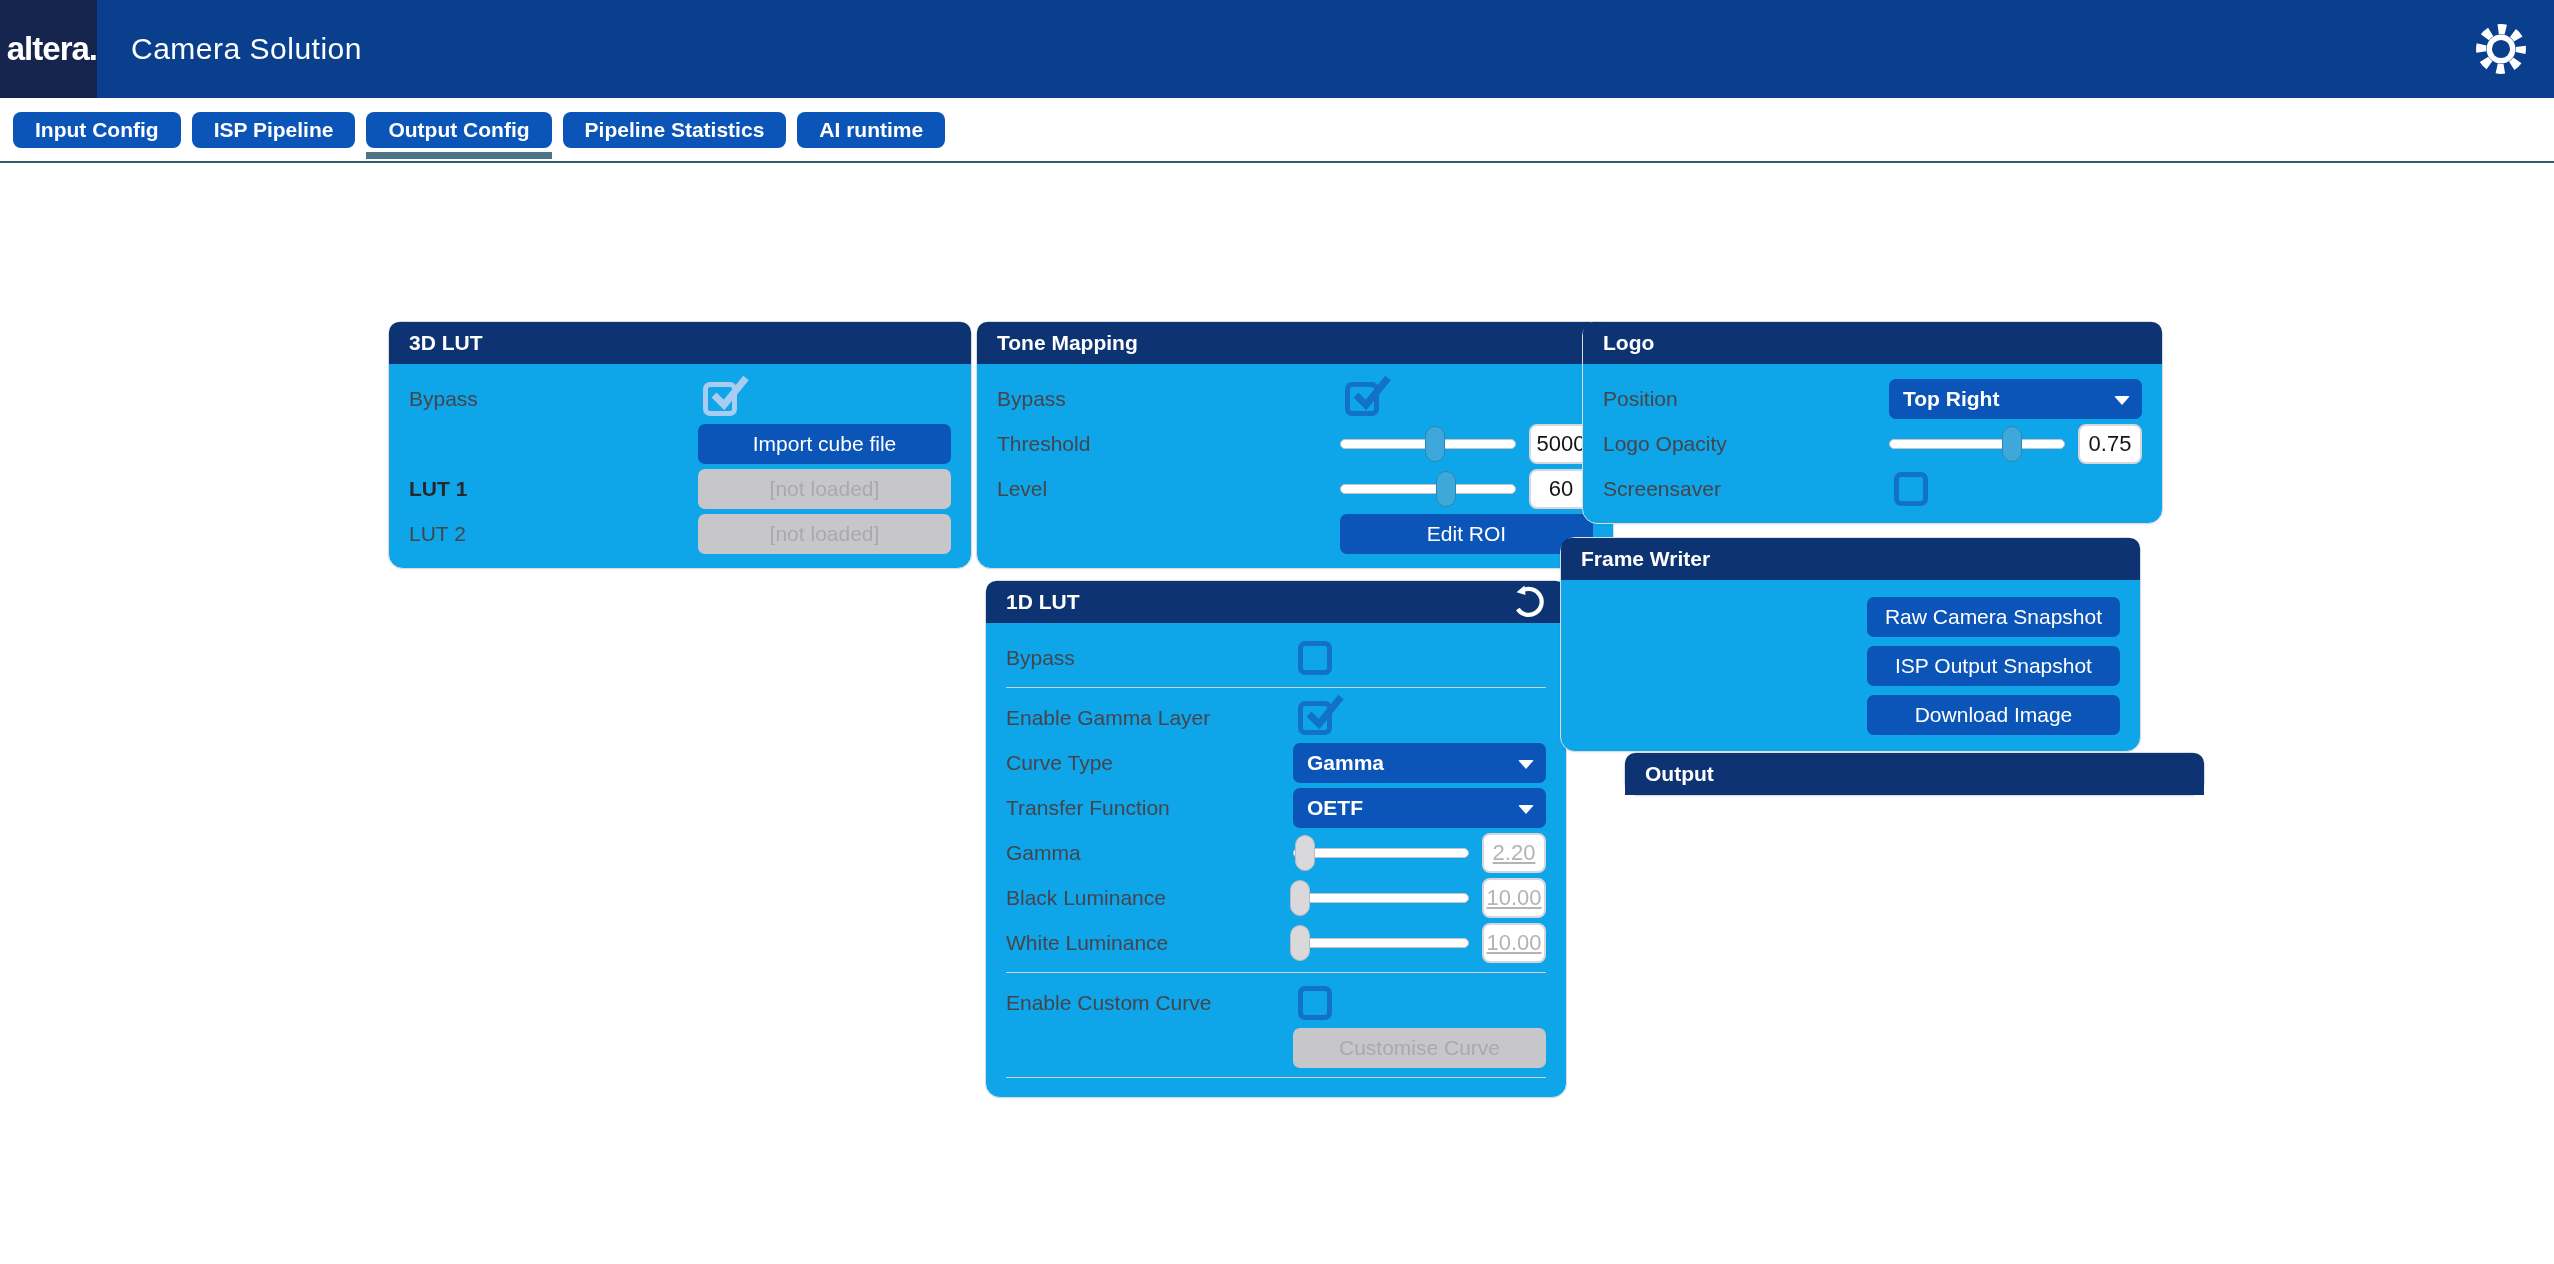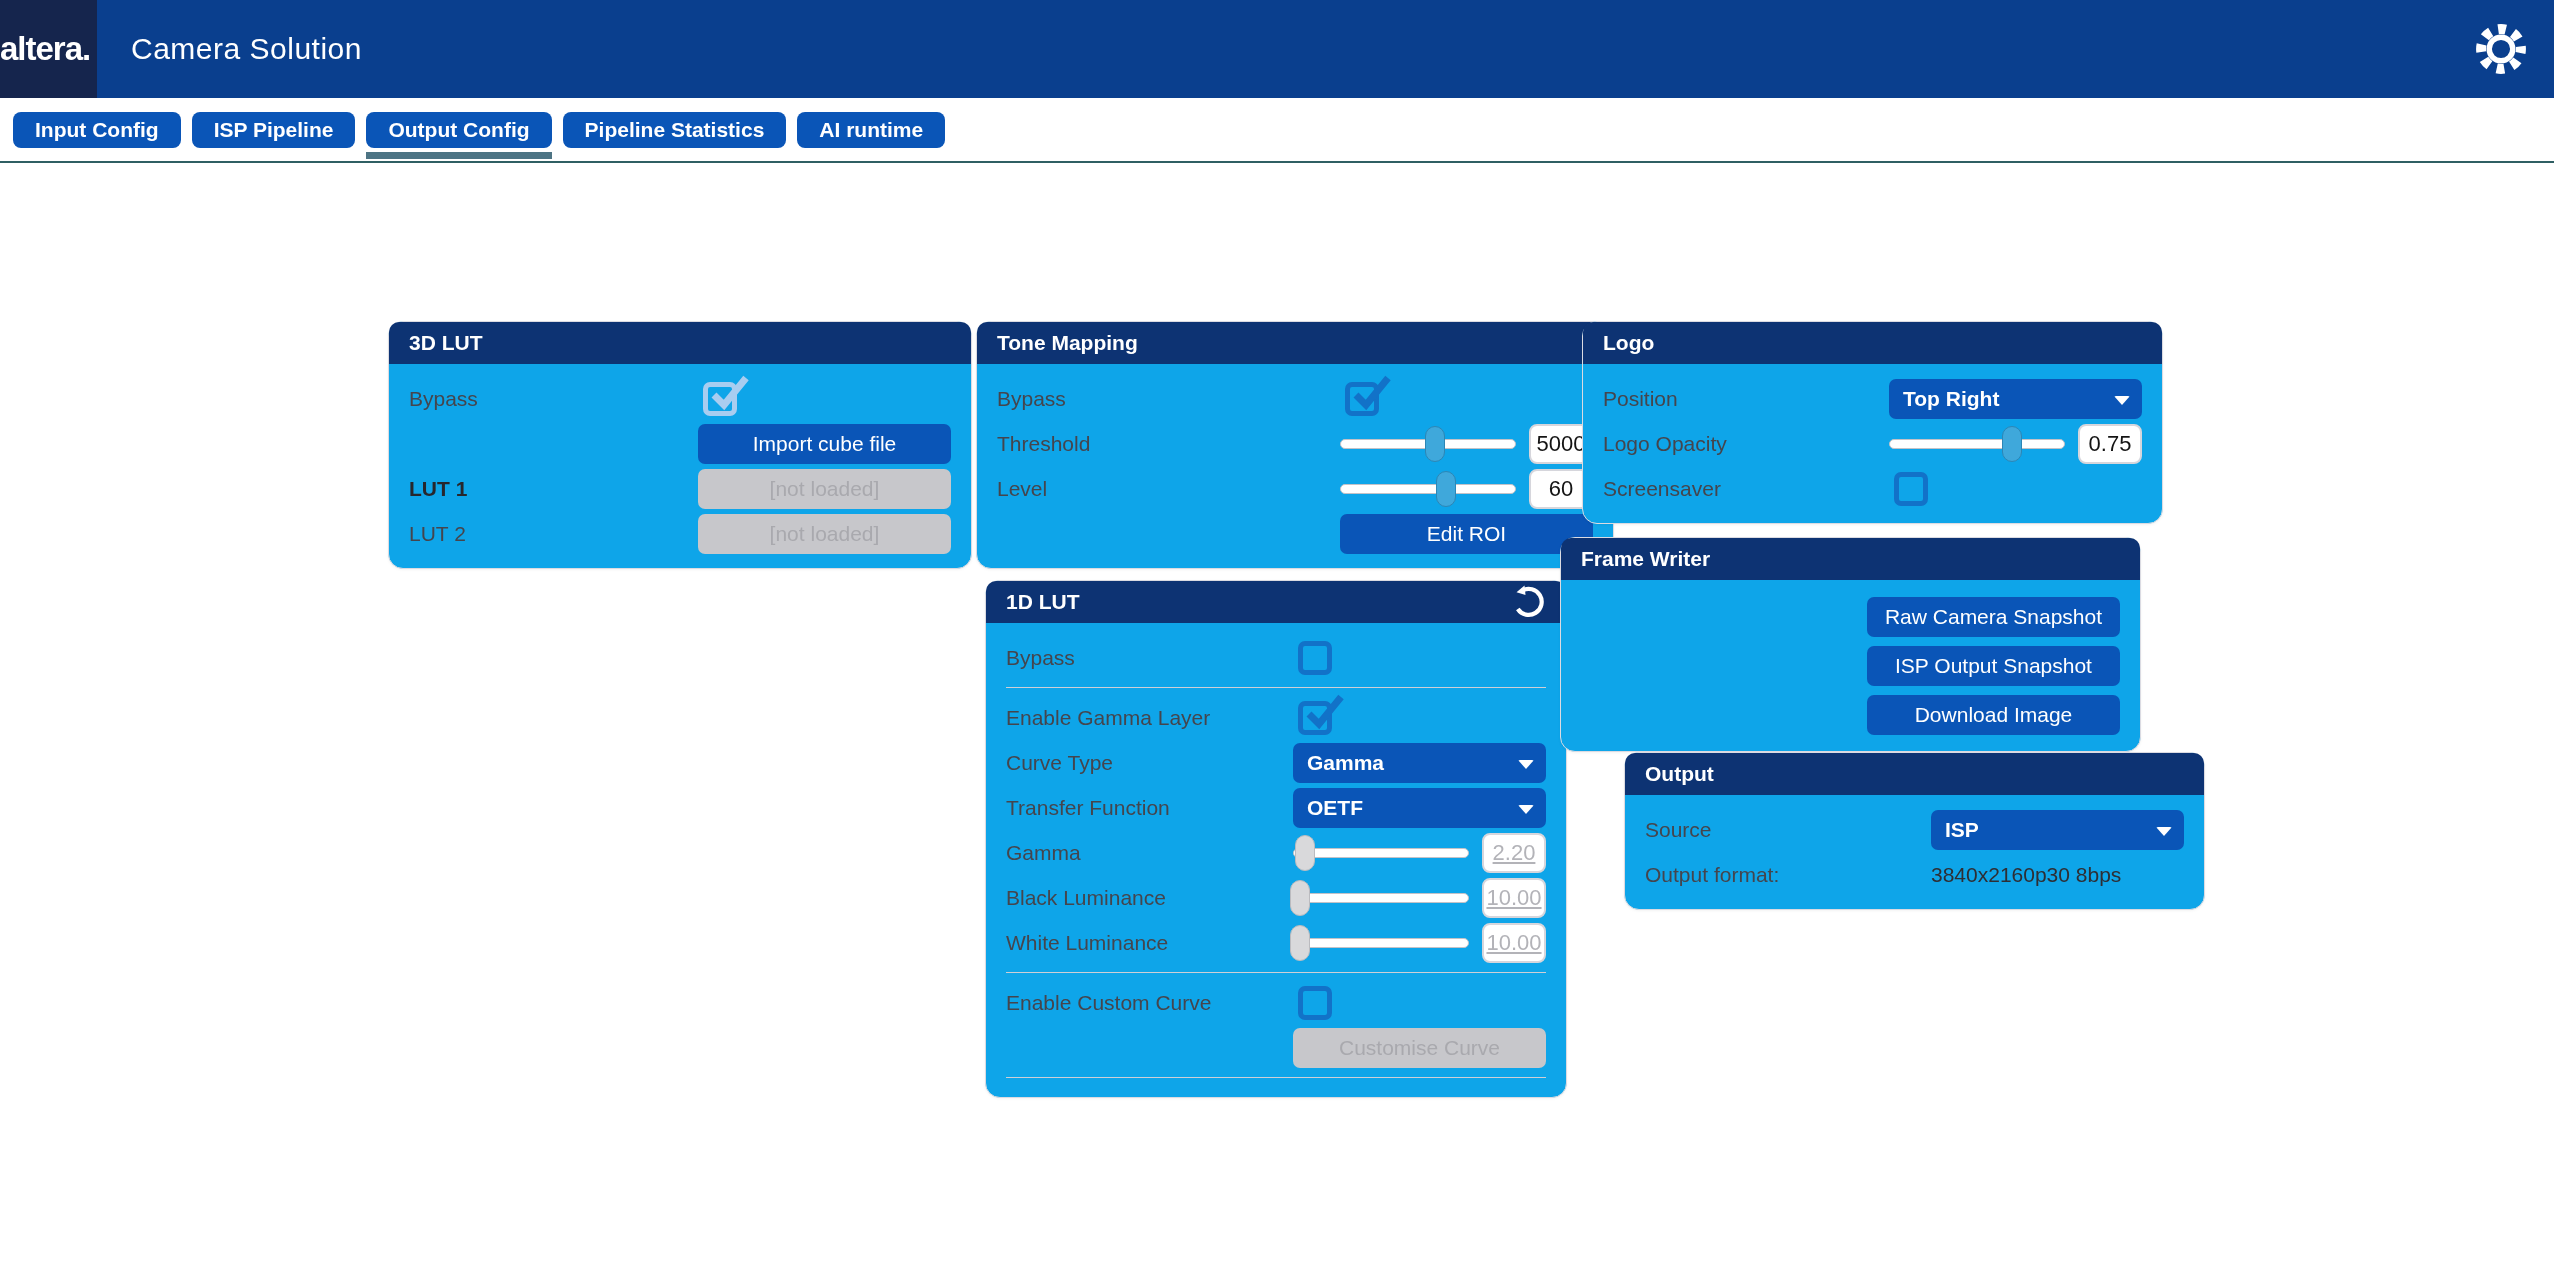--- a/index.html
+++ b/index.html
@@ -4,21 +4,21 @@
 <style>
   * { margin:0; padding:0; box-sizing:border-box; }
   html,body { width:2554px; height:1264px; background:#ffffff;
               font-family:"Liberation Sans","DejaVu Sans",sans-serif; }
   #app { position:relative; width:2554px; height:1264px; overflow:hidden; background:#fff; }
 
   
   .topbar { position:absolute; left:0; top:0; width:2554px; height:98px;
             background:#0a3f8e; display:flex; align-items:center; }
   .brand-box { width:97px; height:98px; background:#15254d; color:#fff;
-               display:flex; align-items:center; justify-content:flex-start;
+               display:flex; align-items:center; justify-content:flex-end;
                font-size:33px; font-weight:bold; letter-spacing:-1px; }
   .app-title { color:#fff; font-size:30px; font-weight:500; margin-left:34px; letter-spacing:.5px; }
   .gear { position:absolute; right:24px; top:50%; transform:translateY(-50%); width:58px; height:58px; cursor:pointer; }
 
   
   .tabs { position:absolute; left:13px; top:112px; display:flex; gap:11px; }
   .tab { position:relative; height:36px; padding:0 22px; background:#0a55b7; color:#fff;
          font-size:21px; font-weight:600; border-radius:8px;
          display:flex; align-items:center; justify-content:center; cursor:pointer; white-space:nowrap; }
   .tab[data-state="active"]::after { content:""; position:absolute; left:0; right:0; bottom:-11px;
@@ -332,32 +332,15 @@
           <button class="btn">Download Image</button>
         </div>
       </div>
     </div>
   </div>
 
   <div class="panel" style="left:1582px; top:752px; width:581px;margin-left:42px;">
     <div class="panel-header">
       <span>Output</span>
     </div>
-    <div class="panel-body">
-      <div class="row">
-        <span class="lbl">Source</span>
-        <div class="ctrl">
-          <div class="dropdown">
-            <span>ISP</span>
-            <span class="caret"></span>
-          </div>
-        </div>
-      </div>
-      <div class="row">
-        <span class="lbl">Output format:</span>
-        <div class="ctrl">
-          <span class="static-value">3840x2160p30 8bps</span>
-        </div>
-      </div>
-    </div>
   </div>
 
 </div>
 
 </body></html>

